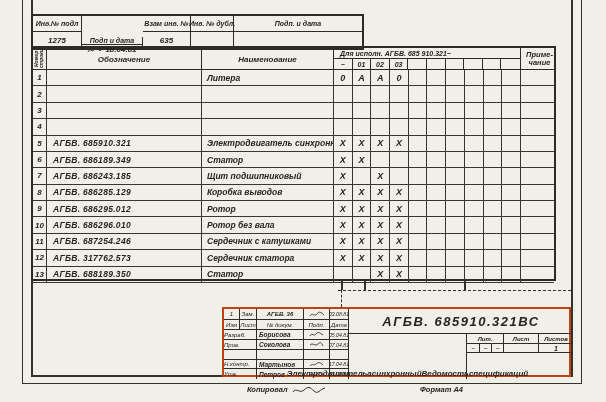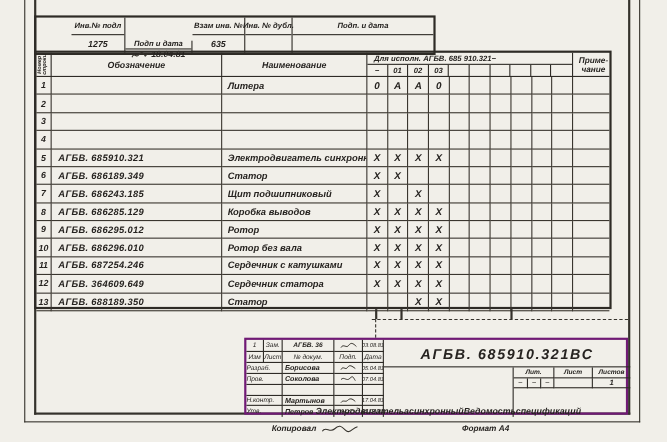--- a/index.html
+++ b/index.html
@@ -4,21 +4,21 @@
 <style>
   html,body{margin:0;padding:0;}
   body{
     width:606px;height:402px;position:relative;overflow:hidden;
     background:#f1efe9;color:#262320;
     font-family:"Liberation Sans",sans-serif;font-style:italic;
   }
   .abs{position:absolute;}
   .ln{position:absolute;background:#35322c;}
   
-  .topblock{left:31px;top:14px;width:329px;height:32px;border:2px solid #2e2b26;display:flex;padding-left:32px;}
+  .topblock{left:31px;top:14px;width:329px;height:32px;border:2px solid #2e2b26;display:flex;}
   .tb-col{border-right:1px solid #2e2b26;display:flex;flex-direction:column;}
   .tb-col:last-child{border-right:none;}
   .tb-h{height:15px;border-bottom:1px solid #2e2b26;display:flex;align-items:center;justify-content:center;
         font-size:7px;font-weight:bold;white-space:nowrap;}
   .tb-v{flex:1;display:flex;align-items:center;justify-content:center;font-size:8px;font-weight:bold;gap:2px;}
   
   .maintable{left:31px;top:46px;width:525px;height:235px;border:2px solid #2e2b26;box-sizing:border-box;}
   .mt-head{position:absolute;left:0;top:0;width:100%;height:22px;border-bottom:1px solid #2e2b26;box-sizing:border-box;}
   .hc{position:absolute;top:0;height:22px;border-right:1px solid #2e2b26;box-sizing:border-box;
       display:flex;align-items:center;justify-content:center;font-size:8px;font-weight:bold;}
@@ -38,21 +38,21 @@
   .c-num{justify-content:center;font-size:8px;font-weight:bold;}
   .c-des{padding-left:6px;font-size:8.5px;font-weight:bold;letter-spacing:.3px;}
   .c-nam{padding-left:5px;font-size:8.5px;font-weight:bold;}
   .c-mark{justify-content:center;font-size:9px;font-weight:bold;}
   .c-note{border-right:none;}
   
   .dash-h{position:absolute;border-top:1.5px dashed #35322c;}
   .dash-v{position:absolute;border-left:1.5px dashed #35322c;}
   .tick{position:absolute;width:1.5px;background:#35322c;}
   
-  .titleblock{left:222px;top:307px;width:349px;height:70px;border:2px solid #701a75;box-sizing:border-box;}
+  .titleblock{left:222px;top:307px;width:349px;height:70px;border:2px solid #c2410c;box-sizing:border-box;}
   .t-cell{position:absolute;border-right:1px solid #2e2b26;border-bottom:1px solid #2e2b26;box-sizing:border-box;
       display:flex;align-items:center;overflow:hidden;white-space:nowrap;font-size:6px;}
   .t-center{justify-content:center;}
   .t-name{font-weight:bold;font-size:6.5px;padding-left:2px;}
   .t-date{font-size:5.2px;justify-content:center;}
   .docnum{position:absolute;left:125px;top:0;width:224px;height:25px;border-bottom:1px solid #2e2b26;box-sizing:border-box;
       display:flex;align-items:center;justify-content:center;font-size:13px;font-weight:bold;letter-spacing:1.5px;}
   .doctitle{position:absolute;left:125px;top:25px;width:118px;height:45px;border-right:1px solid #2e2b26;box-sizing:border-box;
       display:flex;flex-direction:row;align-items:flex-end;justify-content:center;font-size:8px;font-weight:bold;line-height:1.22;}
   .footer-note{font-size:7.5px;font-weight:bold;}
@@ -274,21 +274,21 @@
       <div class="cell c-mark">Х</div>
       <div class="cell c-mark">Х</div>
       <div class="cell c-mark"></div>
       <div class="cell c-mark"></div>
       <div class="cell c-mark"></div>
       <div class="cell c-mark"></div>
       <div class="cell c-mark"></div>
       <div class="cell c-mark"></div>
       <div class="cell c-note"></div>
       <div class="cell c-num">12</div>
-      <div class="cell c-des">АГБВ. 364609.649</div>
+      <div class="cell c-des">АГБВ. 317762.573</div>
       <div class="cell c-nam">Сердечник статора</div>
       <div class="cell c-mark">Х</div>
       <div class="cell c-mark">Х</div>
       <div class="cell c-mark">Х</div>
       <div class="cell c-mark">Х</div>
       <div class="cell c-mark"></div>
       <div class="cell c-mark"></div>
       <div class="cell c-mark"></div>
       <div class="cell c-mark"></div>
       <div class="cell c-mark"></div>

